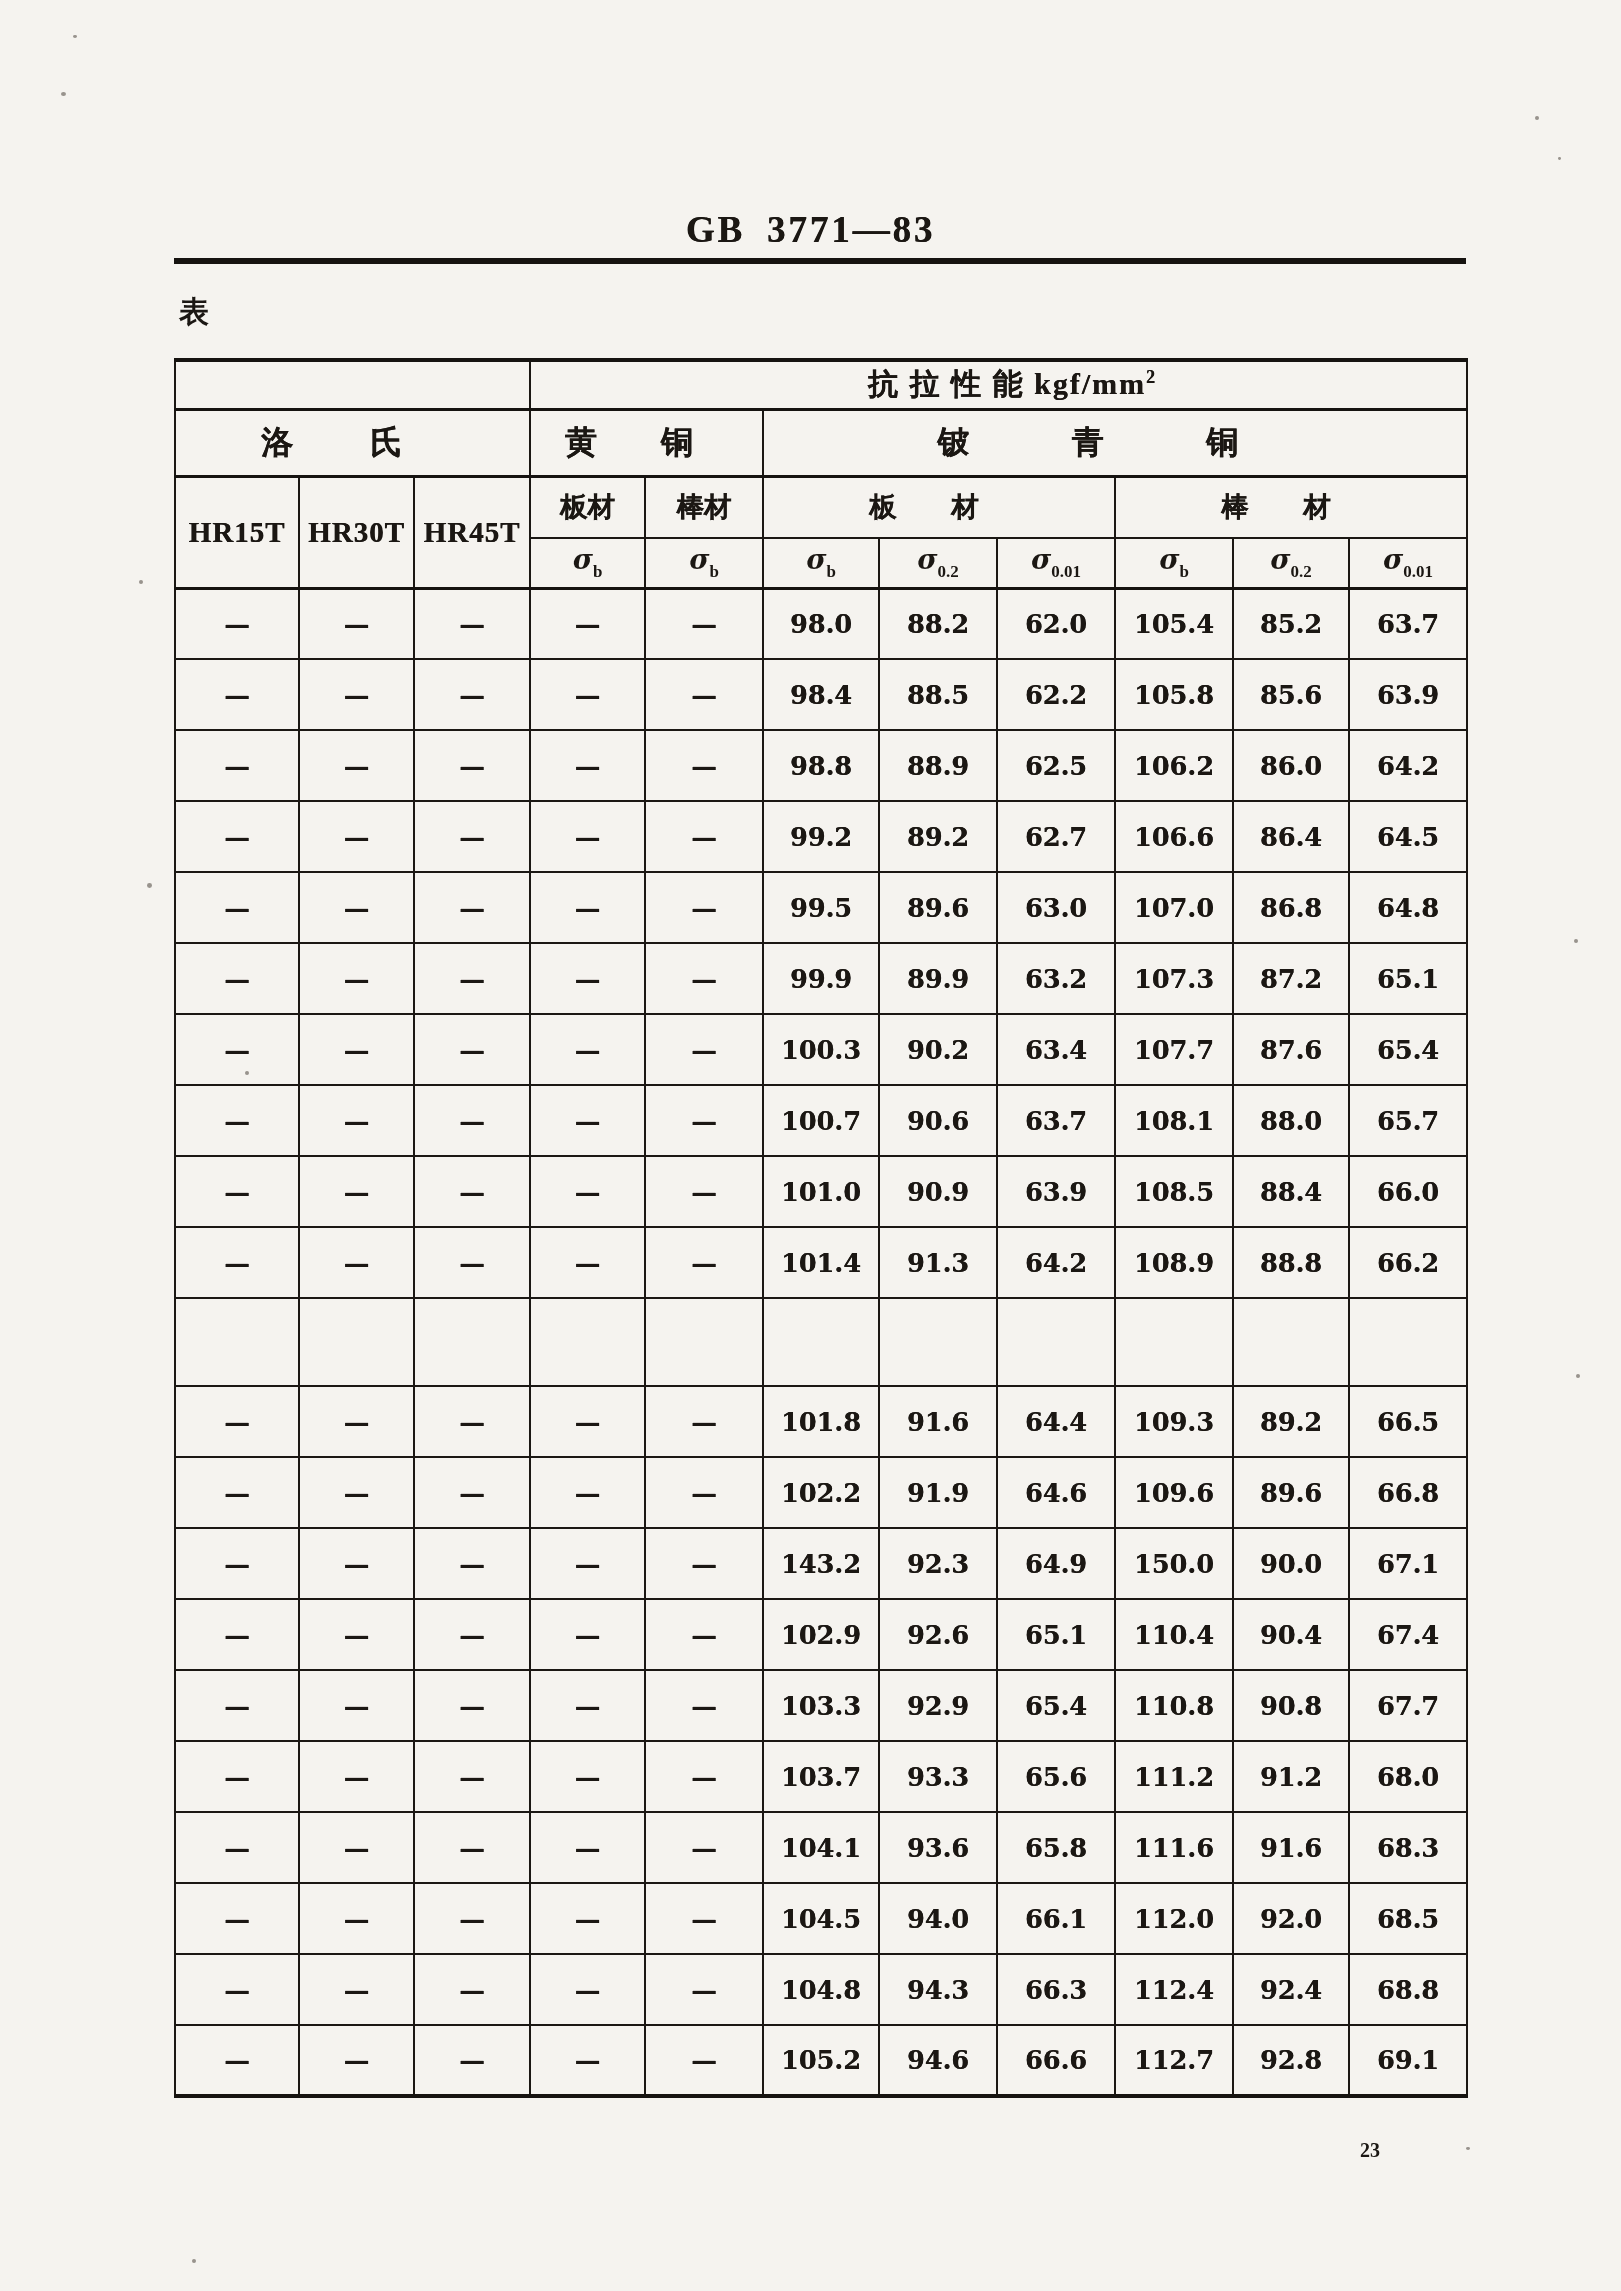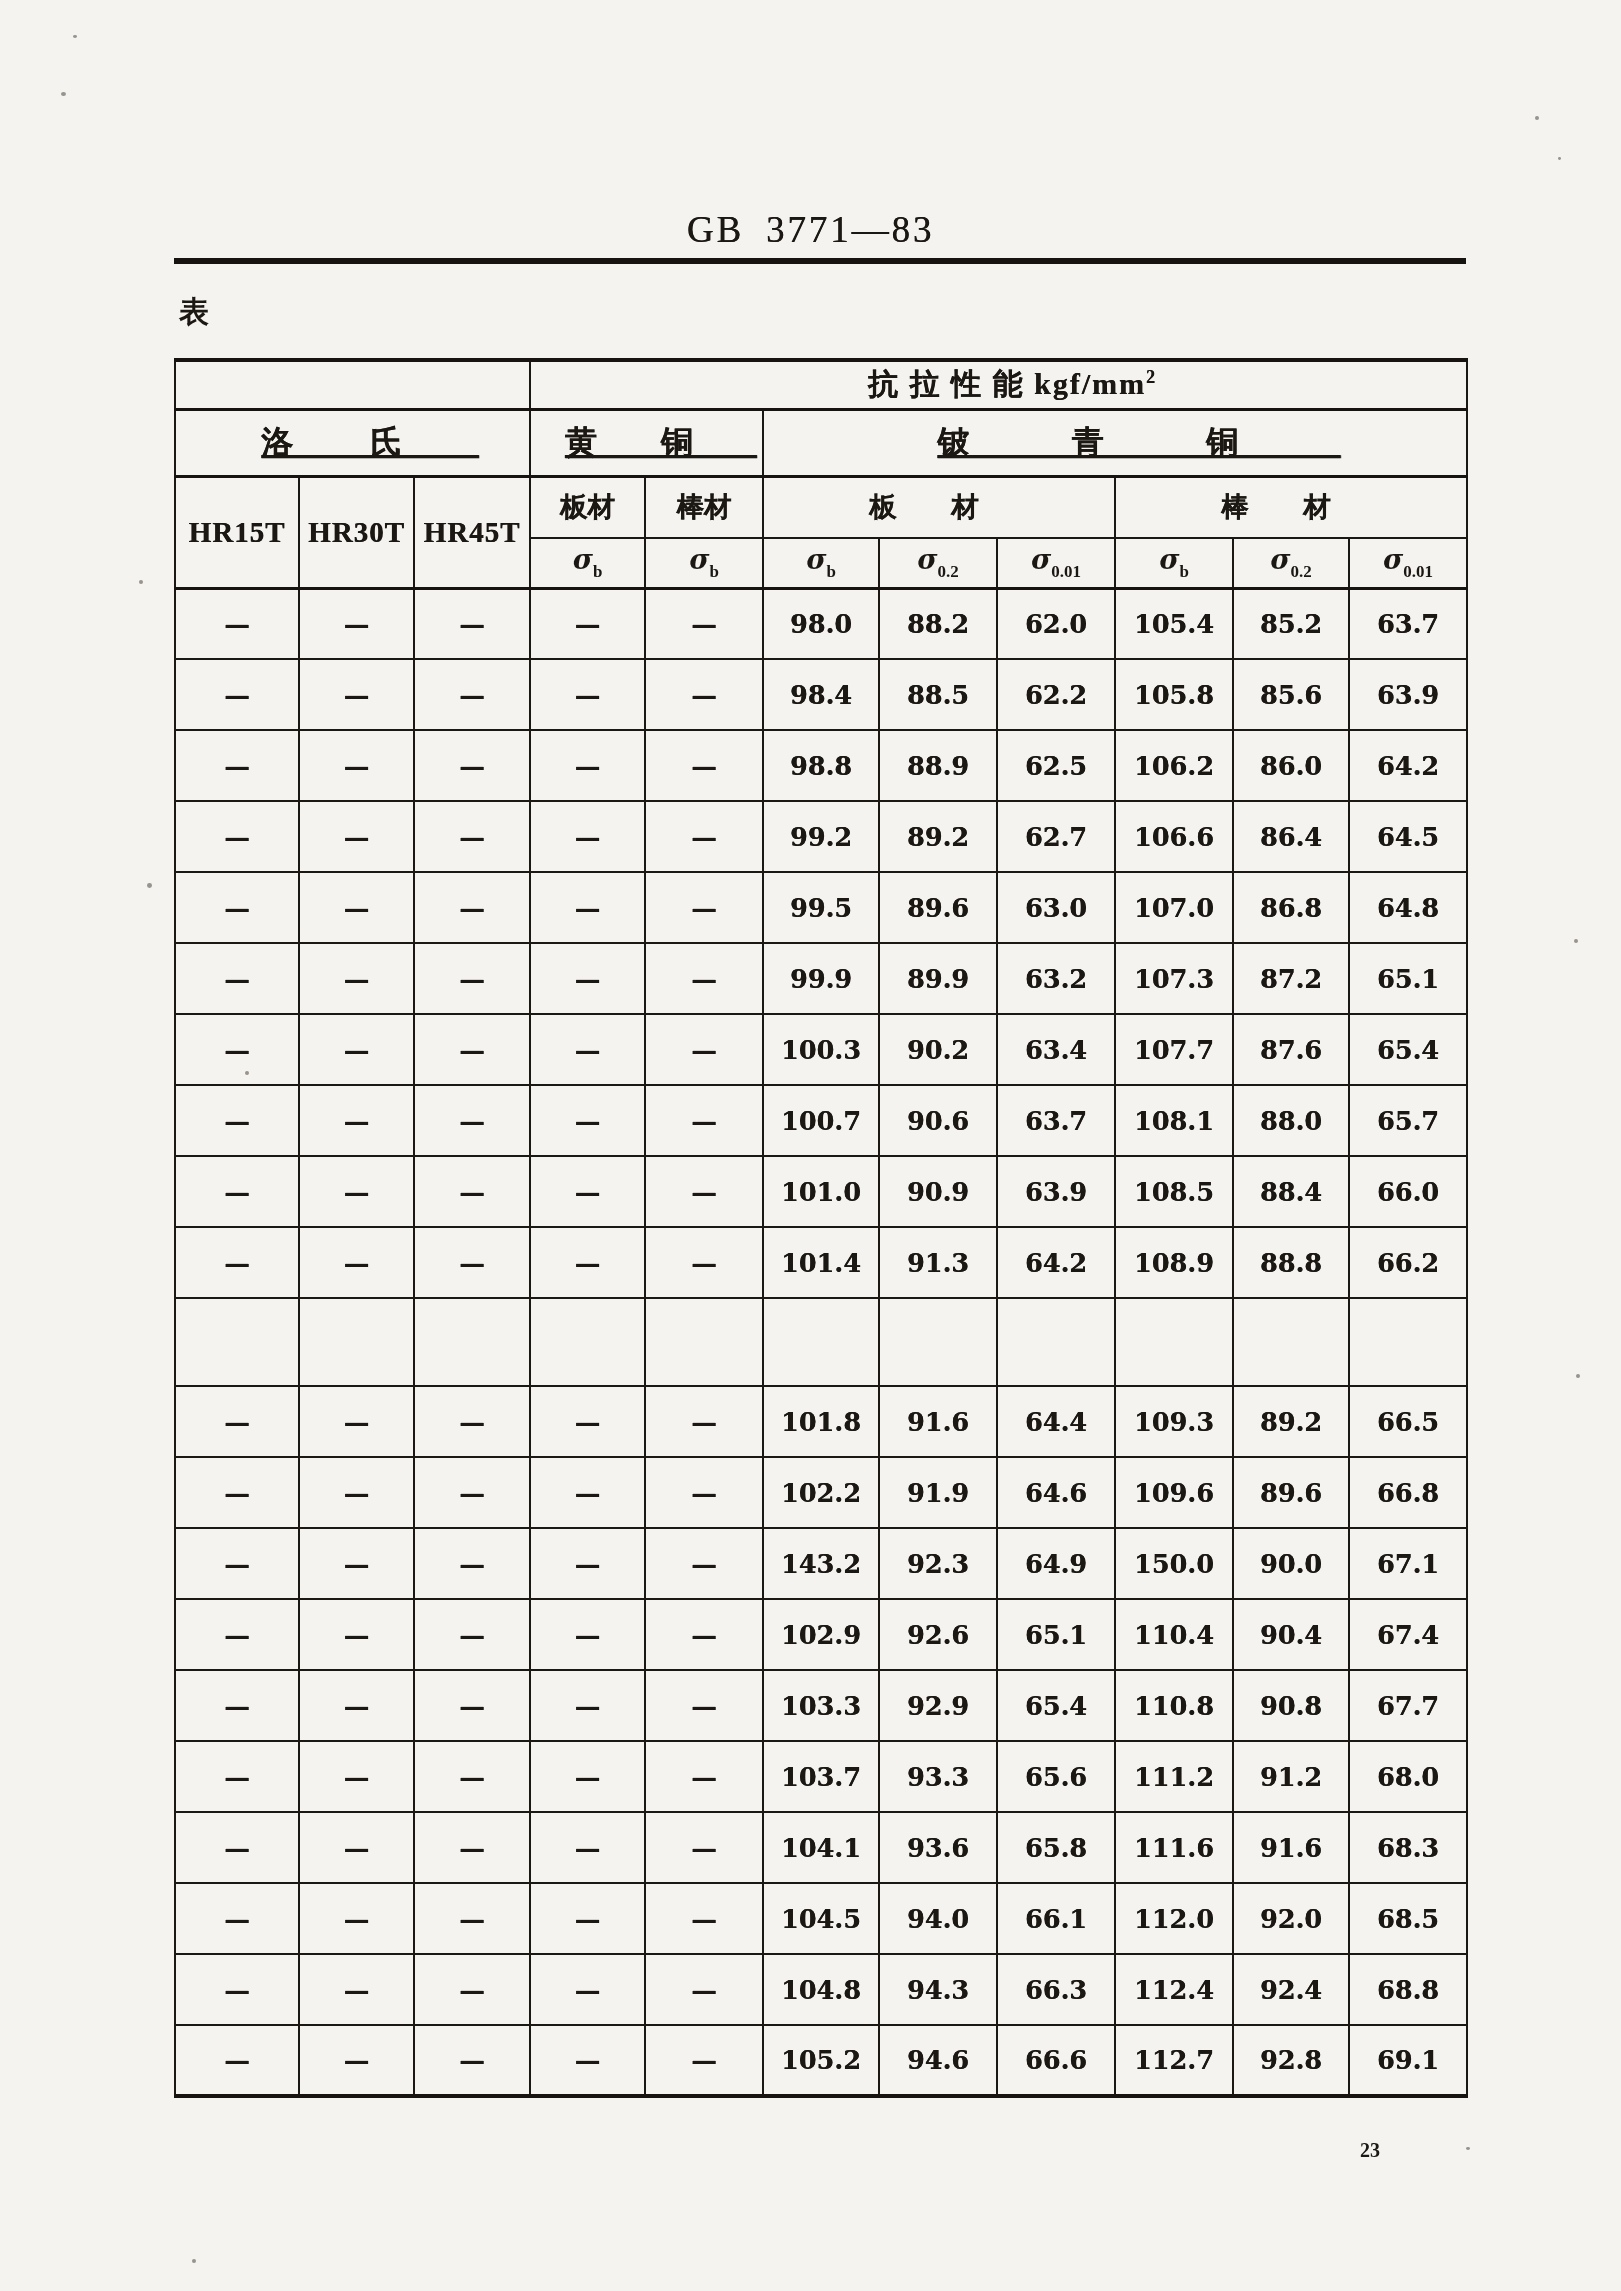--- a/index.html
+++ b/index.html
@@ -13,21 +13,21 @@
     width: 1621px; height: 2292px;
     background: #f5f3ef;
     color: #1b1713;
     overflow: hidden;
   }
   .doc-code {
     position: absolute;
     top: 208px; left: 0; width: 1621px;
     text-align: center;
     font-size: 37px;
-    font-weight: normal;
+    font-weight: bold;
     letter-spacing: 2.9px;
     word-spacing: 9.8px;
     text-shadow: 0.4px 0.4px 0 currentColor;
   }
   .title-rule {
     position: absolute;
     top: 258px; left: 174px; width: 1292px; height: 5.9px;
     background: #161310;
   }
   .table-label {
@@ -57,21 +57,21 @@
     white-space: nowrap;
   }
   tr.r1 { height: 49px; }
   tr.r1 td { border-bottom: 3.9px solid #161310; padding-left: 28px; }
   tr.r1 td.tensile {
     font-size: 30px; font-weight: bold;
     letter-spacing: 2px;
     text-shadow: 0.3px 0.3px 0 currentColor;
   }
   tr.r1 td.tensile sup { font-size: 0.6em; }
-  tr.r2 { height: 67px; text-decoration: underline; }
+  tr.r2 { height: 67px; }
   tr.r2 td {
     border-bottom: 3.9px solid #161310;
     font-size: 32px; font-weight: bold;
     text-shadow: 0.3px 0.3px 0 currentColor;
   }
   .ls24 { letter-spacing: 2.4em; padding-left: 1.1em !important; }
   .ls20 { letter-spacing: 2.0em; padding-left: 0.9em !important; }
   .ls32 { letter-spacing: 3.2em; padding-left: 1.5em !important; }
   tr.r3 { height: 62px; }
   tr.r3 td.mat {

